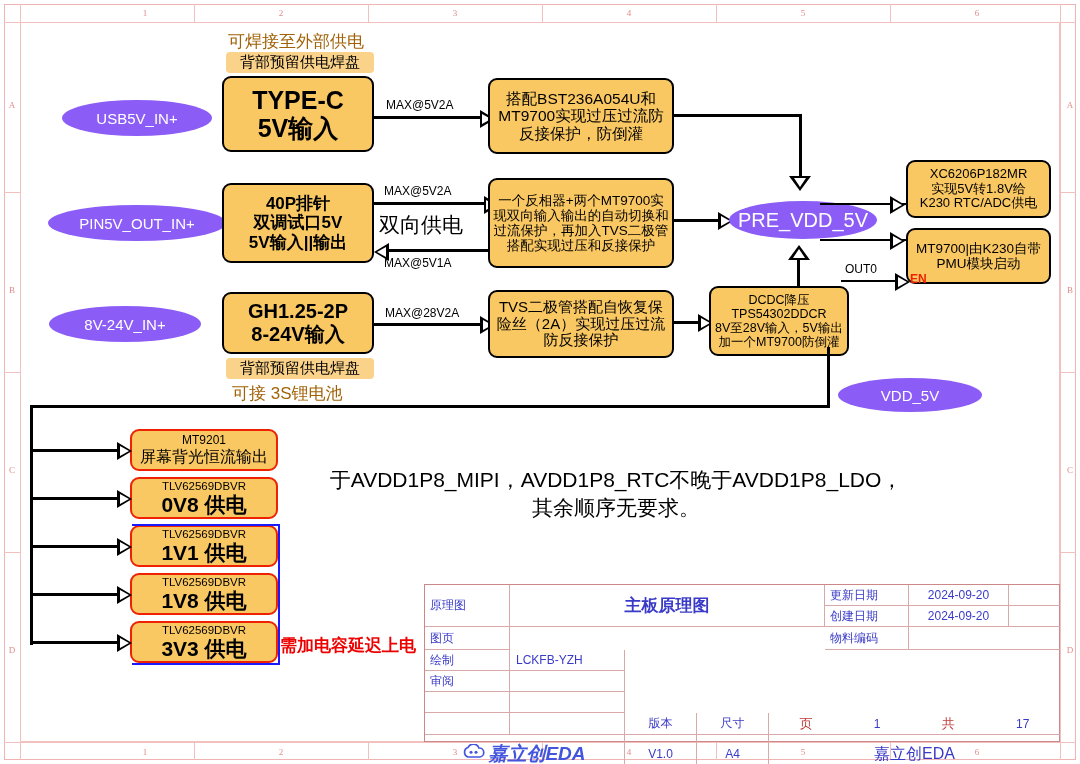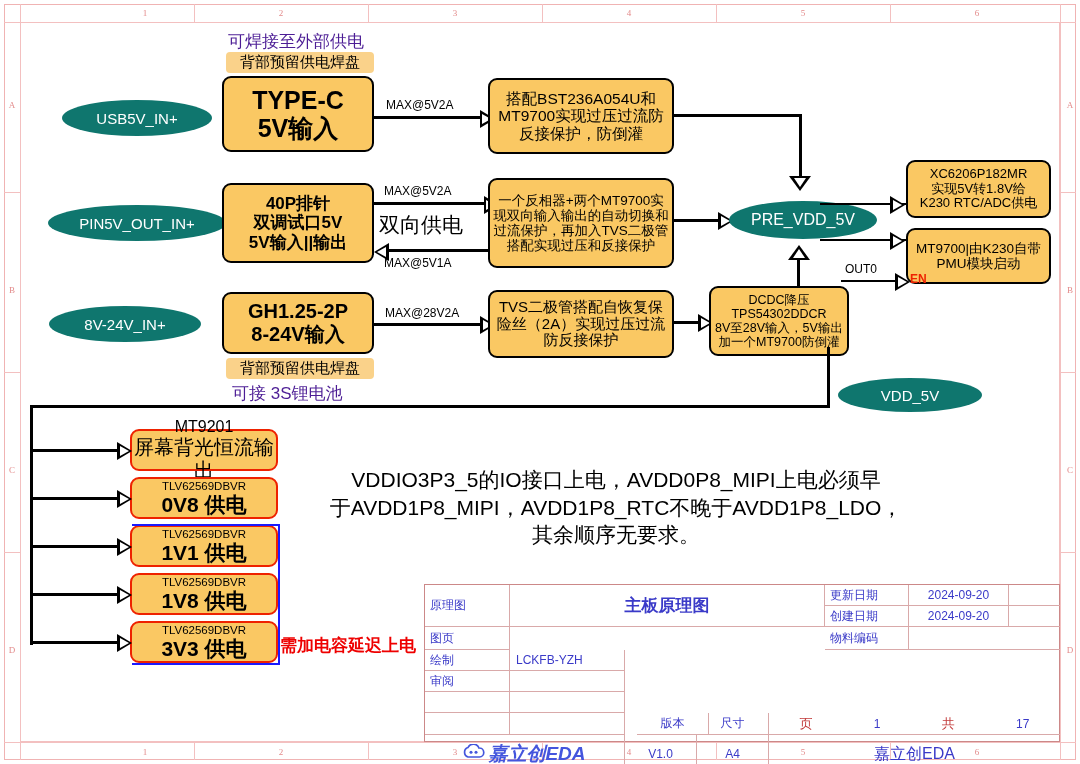--- a/index.html
+++ b/index.html
@@ -19,39 +19,39 @@
   .box{position:absolute;box-sizing:border-box;background:#fac863;
        border:2px solid #000;border-radius:9px;
        display:flex;flex-direction:column;align-items:center;justify-content:center;
        text-align:center;color:#000;line-height:1.13;}
   .box.red{border:2px solid #ee2200;}
   .box .l{display:block;}
 
   .pad-note{position:absolute;background:#fad28a;color:#000;font-size:15px;
             padding:1px 5px;border-radius:4px;white-space:nowrap;z-index:1;}
 
-  .oval{position:absolute;background:#0f766e;border-radius:50%;
+  .oval{position:absolute;background:#8b5cf6;border-radius:50%;
         display:flex;align-items:center;justify-content:center;
         color:#fff;font-size:15px;white-space:nowrap;}
 
   .wire{position:absolute;background:#000;}
   .wlabel{position:absolute;font-size:12px;color:#000;white-space:nowrap;}
   .wlabel.red{color:#ee2200;font-weight:bold;}
   .arrow-out{position:absolute;width:0;height:0;}
   .arrow-out.r{border-top:9px solid transparent;border-bottom:9px solid transparent;border-left:15px solid #000;}
   .arrow-out.l{border-top:9px solid transparent;border-bottom:9px solid transparent;border-right:15px solid #000;}
   .arrow-out.d{border-left:11px solid transparent;border-right:11px solid transparent;border-top:15px solid #000;}
   .arrow-out.u{border-left:11px solid transparent;border-right:11px solid transparent;border-bottom:15px solid #000;}
   .arrow-in{position:absolute;width:0;height:0;}
   .arrow-in.r{border-top:5px solid transparent;border-bottom:5px solid transparent;border-left:9px solid #fff;}
   .arrow-in.l{border-top:5px solid transparent;border-bottom:5px solid transparent;border-right:9px solid #fff;}
   .arrow-in.d{border-left:6px solid transparent;border-right:6px solid transparent;border-top:9px solid #fff;}
   .arrow-in.u{border-left:6px solid transparent;border-right:6px solid transparent;border-bottom:9px solid #fff;}
 
-  .underline-note{position:absolute;font-size:17px;color:#4c1d95;white-space:nowrap;
+  .underline-note{position:absolute;font-size:17px;color:#a16207;white-space:nowrap;
                   border-bottom:2px solid #000;padding-bottom:0px;}
 
   .blue-bracket{position:absolute;border:2px solid #1a1aff;box-sizing:border-box;}
   .red-note{position:absolute;color:#ee0000;font-size:17px;font-weight:bold;white-space:nowrap;}
 
   .center-note{position:absolute;text-align:center;font-size:21px;color:#000;line-height:1.32;}
 
   
   .tb{position:absolute;left:424px;top:584px;width:636px;height:158px;
       border:1px solid #c88;box-sizing:border-box;background:#fff;}
@@ -171,21 +171,21 @@
   <span class="l">一个反相器+两个MT9700实</span>
   <span class="l">现双向输入输出的自动切换和</span>
   <span class="l">过流保护，再加入TVS二极管</span>
   <span class="l">搭配实现过压和反接保护</span>
 </div>
 
 <div class="wire" style="left:674px;top:219px;width:48px;height:3px;"></div>
 <div class="arrow-out r" style="left:718px;top:212px;"></div>
 <div class="arrow-in r" style="left:721px;top:216px;"></div>
 
-<div class="oval" style="left:729px;top:201px;width:148px;height:38px;font-size:16px;">PRE_VDD_5V</div>
+<div class="oval" style="left:729px;top:201px;width:148px;height:38px;font-size:20px;">PRE_VDD_5V</div>
 
 <div class="wire" style="left:820px;top:203px;width:90px;height:2px;"></div>
 <div class="arrow-out r" style="left:890px;top:196px;"></div>
 <div class="arrow-in r" style="left:893px;top:200px;"></div>
 
 <div class="wire" style="left:820px;top:239px;width:90px;height:2px;"></div>
 <div class="arrow-out r" style="left:890px;top:232px;"></div>
 <div class="arrow-in r" style="left:893px;top:236px;"></div>
 
 <div class="box" style="left:906px;top:160px;width:145px;height:58px;font-size:13px;">
@@ -240,22 +240,22 @@
 <div class="arrow-out u" style="left:788px;top:245px;"></div>
 <div class="arrow-in u" style="left:793px;top:249px;"></div>
 
 <div class="oval" style="left:838px;top:378px;width:144px;height:34px;">VDD_5V</div>
 
 <div class="wire" style="left:30px;top:405px;width:3px;height:240px;"></div>
 <div class="wire" style="left:30px;top:405px;width:800px;height:3px;"></div>
 <div class="wire" style="left:827px;top:347px;width:3px;height:61px;"></div>
 
 <div class="box red" style="left:130px;top:429px;width:148px;height:42px;">
-  <span class="l" style="font-size:16px;">MT9201</span>
-  <span class="l" style="font-size:20px;">屏幕背光恒流输出</span>
+  <span class="l" style="font-size:12px;">MT9201</span>
+  <span class="l" style="font-size:16px;">屏幕背光恒流输出</span>
 </div>
 <div class="wire" style="left:30px;top:449px;width:92px;height:3px;"></div>
 <div class="arrow-out r" style="left:117px;top:442px;"></div>
 <div class="arrow-in r" style="left:120px;top:446px;"></div>
 
 <div class="box red" style="left:130px;top:477px;width:148px;height:42px;">
   <span class="l" style="font-size:11.5px;">TLV62569DBVR</span>
   <span class="l" style="font-size:21px;font-weight:bold;">0V8  供电</span>
 </div>
 <div class="wire" style="left:30px;top:497px;width:92px;height:3px;"></div>
@@ -283,21 +283,20 @@
   <span class="l" style="font-size:21px;font-weight:bold;">3V3  供电</span>
 </div>
 <div class="wire" style="left:30px;top:641px;width:92px;height:3px;"></div>
 <div class="arrow-out r" style="left:117px;top:634px;"></div>
 <div class="arrow-in r" style="left:120px;top:638px;"></div>
 
 <div class="blue-bracket" style="left:132px;top:524px;width:148px;height:141px;border-left:none;"></div>
 <div class="red-note" style="left:280px;top:634px;">需加电容延迟上电</div>
 
 <div class="center-note" style="left:196px;top:466px;width:840px;">
-  <div>VDDIO3P3_5的IO接口上电，AVDD0P8_MIPI上电必须早</div>
   <div>于AVDD1P8_MIPI，AVDD1P8_RTC不晚于AVDD1P8_LDO，</div>
   <div>其余顺序无要求。</div>
 </div>
 
 <div class="tb">
 
   <div class="cell ctr big" style="left:85px;top:0;width:315px;height:42px;font-size:17px;">主板原理图</div>
   <div class="cell lab" style="left:0;top:0;width:85px;height:42px;">原理图</div>
   <div class="cell lab" style="left:400px;top:0;width:84px;height:21px;">更新日期</div>
   <div class="cell ctr" style="left:484px;top:0;width:100px;height:21px;">2024-09-20</div>
@@ -314,21 +313,21 @@
   <div class="cell lab" style="left:0;top:65px;width:85px;height:21px;">绘制</div>
   <div class="cell pad" style="left:85px;top:65px;width:115px;height:21px;">LCKFB-YZH</div>
   <div class="cell lab" style="left:0;top:86px;width:85px;height:21px;">审阅</div>
   <div class="cell pad" style="left:85px;top:86px;width:115px;height:21px;"></div>
   <div class="cell" style="left:0;top:107px;width:85px;height:21px;"></div>
   <div class="cell" style="left:85px;top:107px;width:115px;height:21px;"></div>
 
 
   <div class="cell" style="left:0;top:128px;width:85px;height:22px;"></div>
   <div class="cell" style="left:85px;top:128px;width:115px;height:22px;"></div>
-  <div class="cell ctr lab" style="left:212px;top:128px;width:72px;height:22px;padding-left:0;">版本</div>
+  <div class="cell ctr lab" style="left:200px;top:128px;width:72px;height:22px;padding-left:0;">版本</div>
   <div class="cell ctr lab" style="left:272px;top:128px;width:72px;height:22px;padding-left:0;">尺寸</div>
   <div class="cell nb" style="left:344px;top:128px;width:291px;height:22px;justify-content:space-around;">
     <span class="lab" style="padding-left:0;">页</span>
     <span>1</span>
     <span class="lab" style="padding-left:0;">共</span>
     <span>17</span>
   </div>
 
   <div class="cell ctr nbb" style="left:0;top:150px;width:200px;height:38px;">
     <span class="logo">

